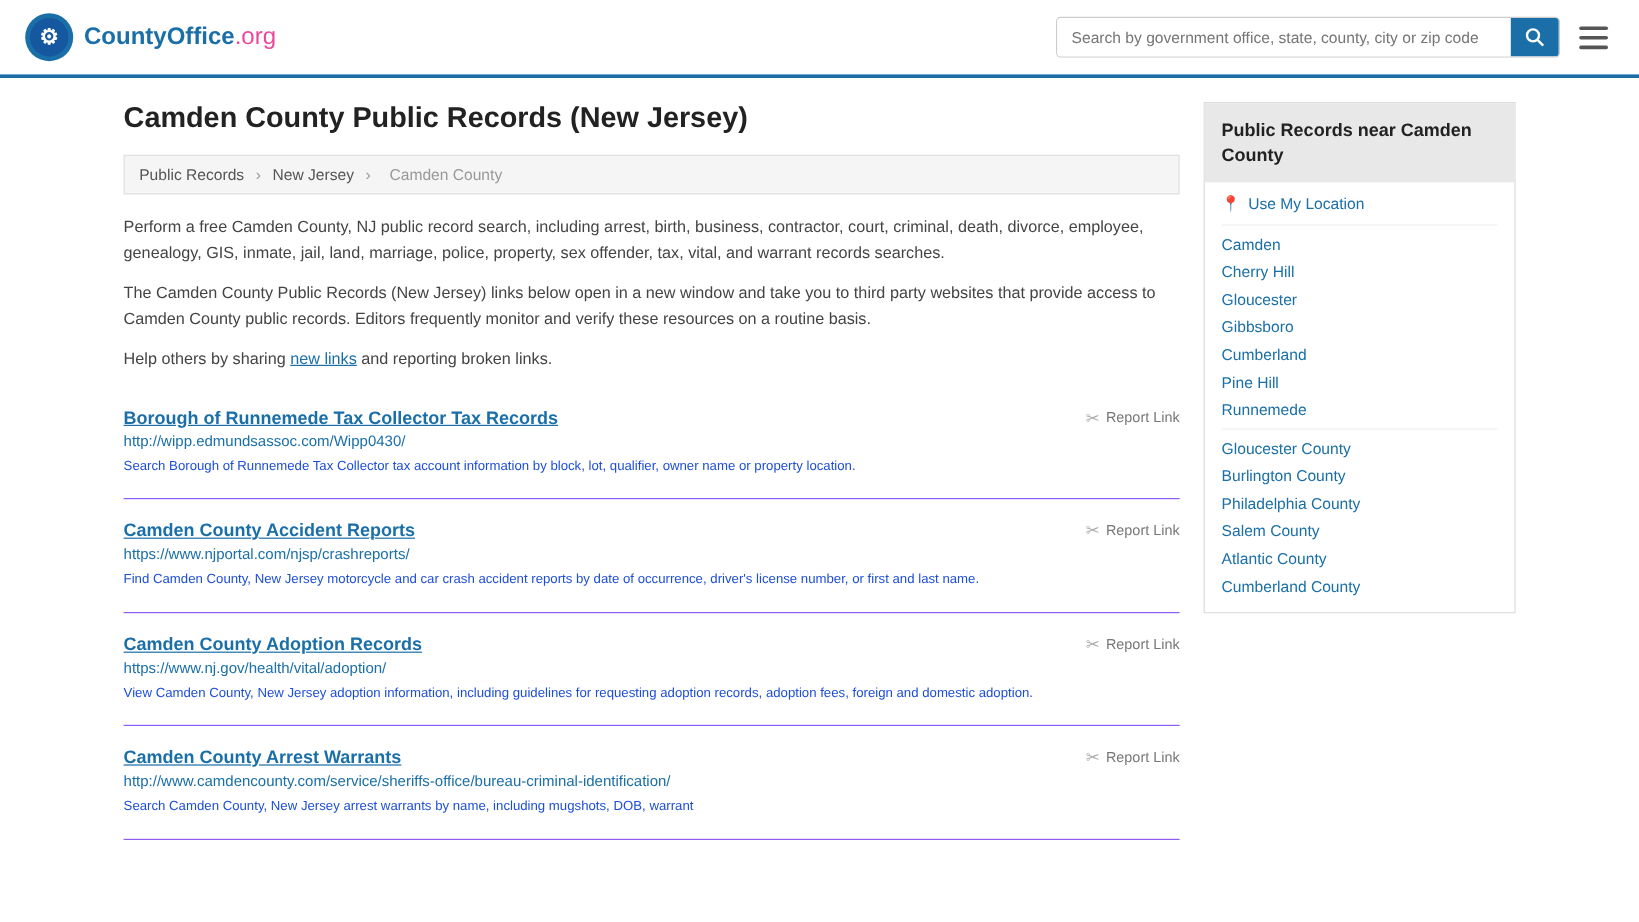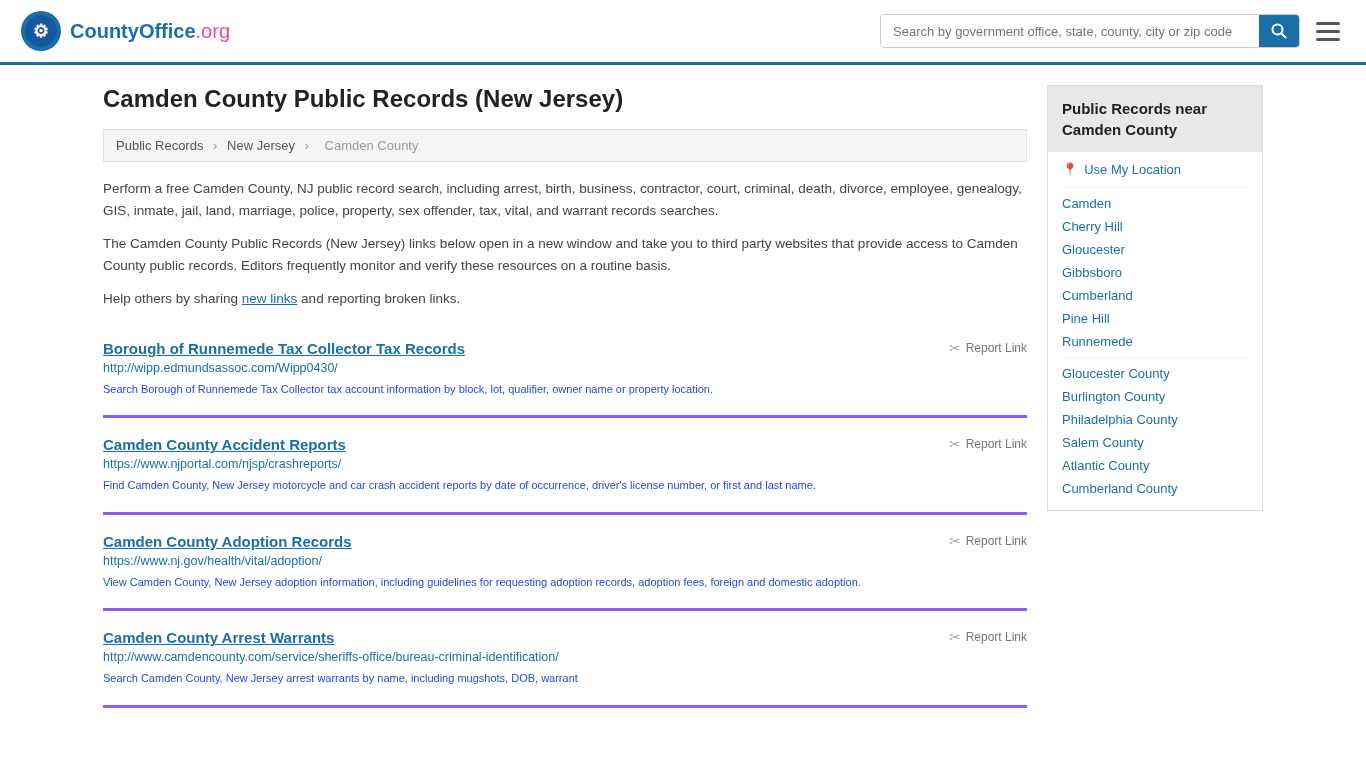--- a/index.html
+++ b/index.html
@@ -77,21 +77,21 @@
       margin: 0 auto;
       padding: 20px 20px;
       display: flex;
       gap: 20px;
     }
     .content-area {
       flex: 1;
       min-width: 0;
     }
     .sidebar {
-      width: 216px;
+      width: 260px;
       flex-shrink: 0;
     }
 
     
     .page-title {
       font-size: 24px;
       font-weight: bold;
       color: #222;
       margin-bottom: 16px;
     }
@@ -119,21 +119,21 @@
       margin-bottom: 12px;
     }
     .description a {
       color: #1a6fa8;
       text-decoration: underline;
     }
 
     
     .record-item {
       padding: 18px 0;
-      border-bottom: 3px solid #8b5cf6;
+      border-bottom: 1px solid #8b5cf6;
     }
     .record-header {
       display: flex;
       align-items: flex-start;
       justify-content: space-between;
       margin-bottom: 4px;
     }
     .record-title {
       font-size: 15px;
       font-weight: bold;

